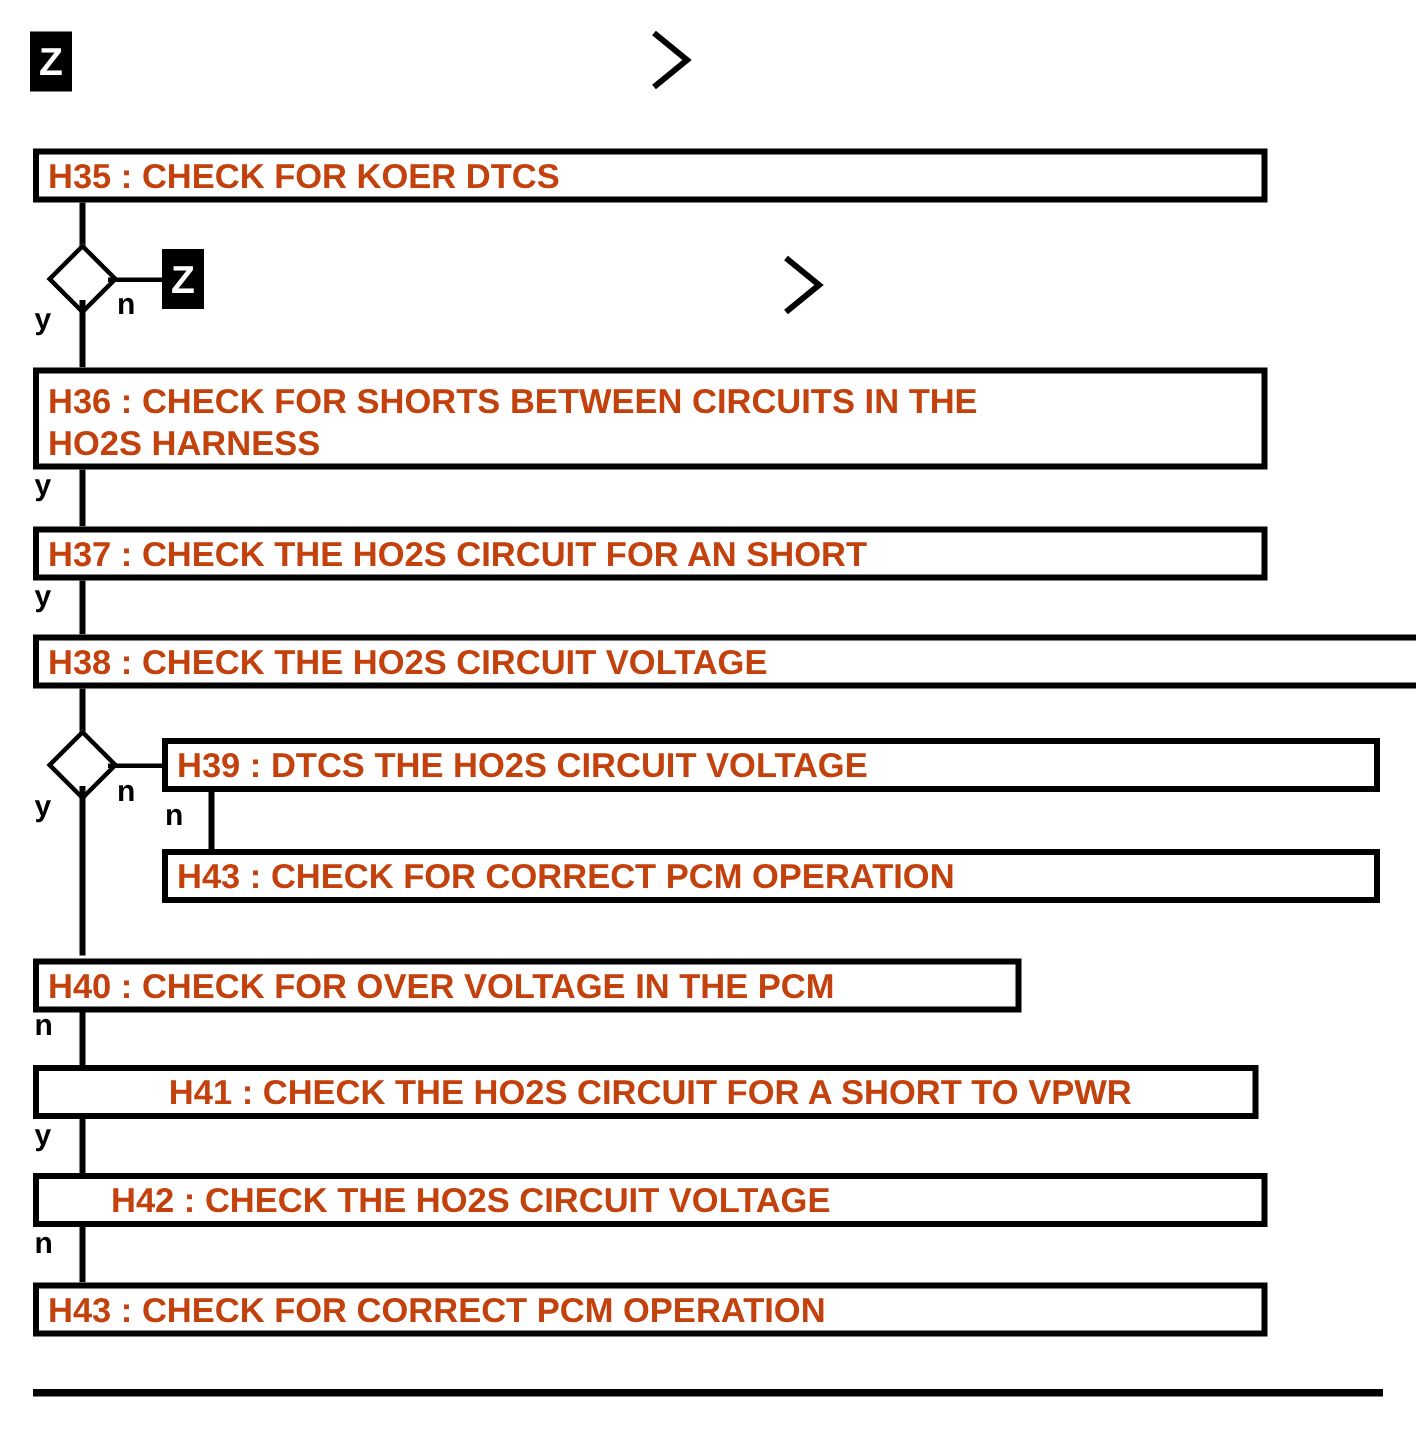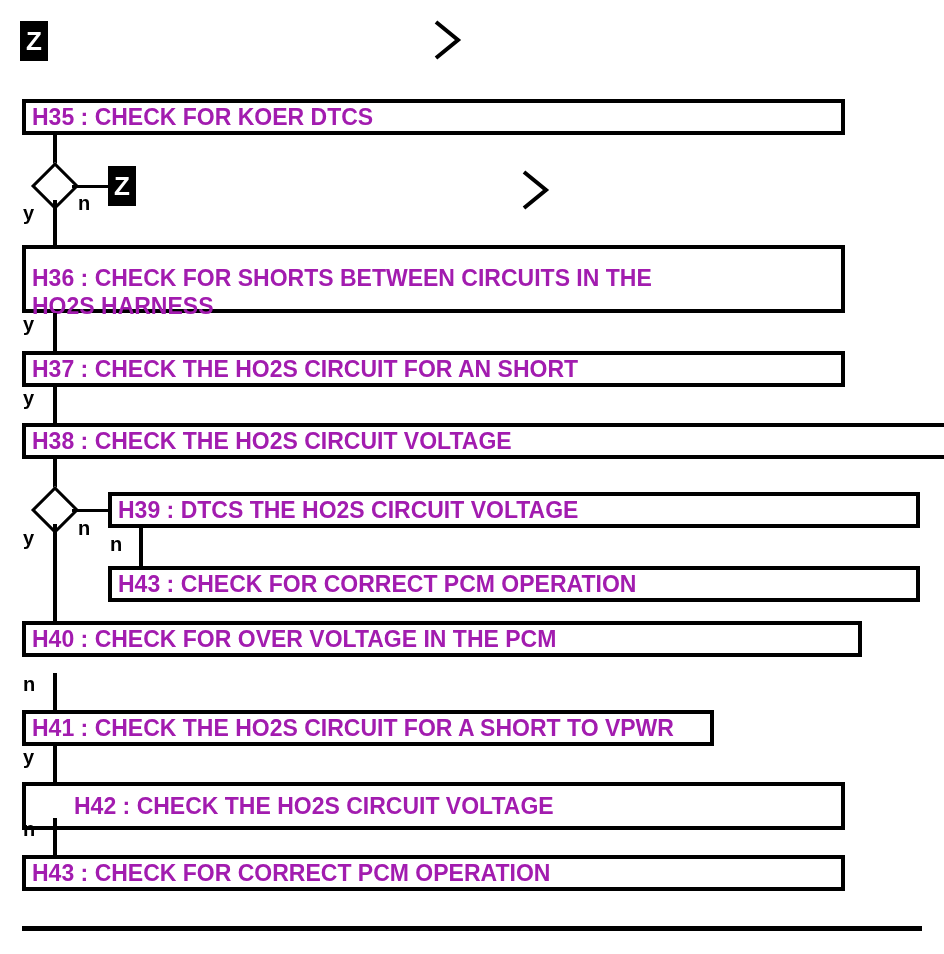--- a/index.html
+++ b/index.html
@@ -25,29 +25,29 @@
     box-sizing: border-box;
     border: 4px solid #000000;
     background: #ffffff;
     display: flex;
     align-items: center;
     padding: 0 0 0 6px;
   }
   .node-box .node-label {
     font-size: 23px;
     font-weight: bold;
-    color: #a21caf;
+    color: #c2410c;
     line-height: 1.22;
     letter-spacing: 0px;
     white-space: pre-line;
     text-align: left;
   }
   .node-box.two-line {
     align-items: flex-start;
-    padding-top: 15px;
+    padding-top: 4px;
   }
 
   
   .vline {
     position: absolute;
     background: #000000;
     width: 4px;
   }
   .hline {
     position: absolute;
@@ -187,35 +187,35 @@
 
   <span class="branch-label" style="left:110px; top:534px;">n</span>
   <div class="vline" style="left:139px; top:528px; height:38px;"></div>
 
   <div class="node-box" style="left:108px; top:566px; width:812px; height:36px;">
     <span class="node-label">H43 : CHECK FOR CORRECT PCM OPERATION</span>
   </div>
 
   <div class="vline" style="left:53px; top:524px; height:113px;"></div>
 
-  <div class="node-box" style="left:22px; top:621px; width:840px; height:36px;">
+  <div class="node-box" style="left:22px; top:639px; width:659px; height:36px;">
     <span class="node-label">H40 : CHECK FOR OVER VOLTAGE IN THE PCM</span>
   </div>
 
   <span class="branch-label" style="left:23px; top:674px;">n</span>
   <div class="vline" style="left:53px; top:673px; height:38px;"></div>
 
-  <div class="node-box" style="left:22px; top:710px; width:692px; height:36px;">
+  <div class="node-box" style="left:22px; top:710px; width:817px; height:36px;justify-content:center;">
     <span class="node-label">H41 : CHECK THE HO2S CIRCUIT FOR A SHORT TO VPWR</span>
   </div>
 
   <span class="branch-label" style="left:23px; top:747px;">y</span>
   <div class="vline" style="left:53px; top:746px; height:36px;"></div>
 
-  <div class="node-box" style="left:22px; top:782px; width:823px; height:48px;padding-left:48px;">
+  <div class="node-box" style="left:22px; top:782px; width:823px; height:36px;padding-left:48px;">
     <span class="node-label">H42 : CHECK THE HO2S CIRCUIT VOLTAGE</span>
   </div>
 
   <span class="branch-label" style="left:23px; top:819px;">n</span>
   <div class="vline" style="left:53px; top:818px; height:37px;"></div>
 
   <div class="node-box" style="left:22px; top:855px; width:823px; height:36px;">
     <span class="node-label">H43 : CHECK FOR CORRECT PCM OPERATION</span>
   </div>
 

